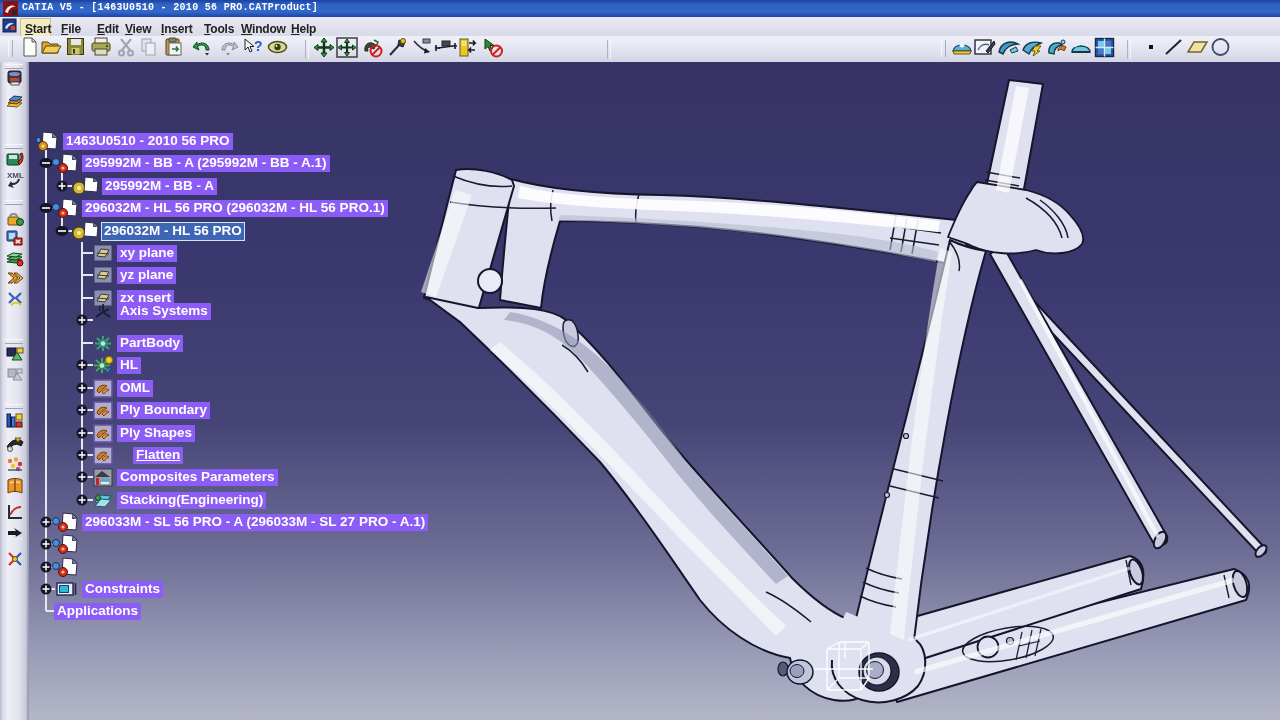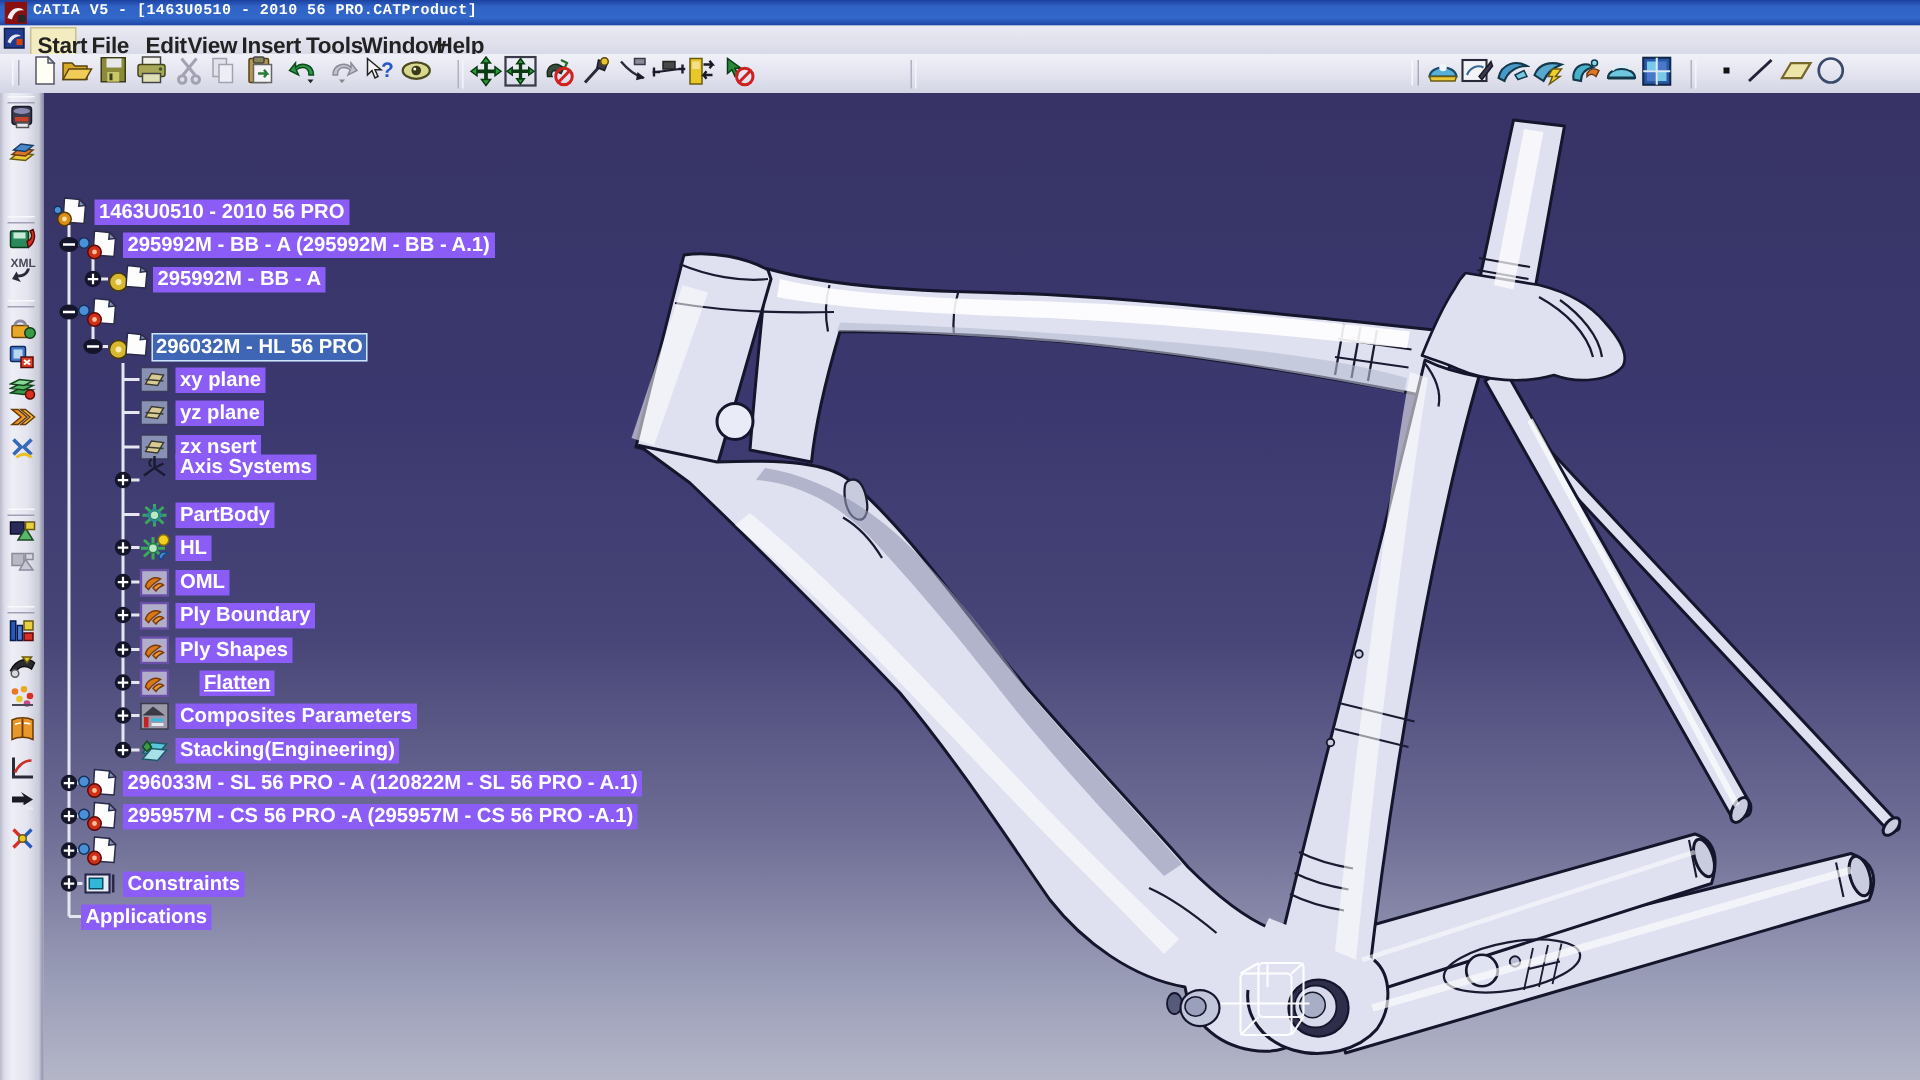--- a/index.html
+++ b/index.html
@@ -3,21 +3,21 @@
 <meta charset="utf-8">
 <style>
 html,body{margin:0;padding:0;width:1280px;height:720px;overflow:hidden;background:#b5b7c9;font-family:"Liberation Sans",sans-serif;}
 #app{position:absolute;left:0;top:0;width:1280px;height:720px;}
 .abs{position:absolute;}
 
 #titlebar{left:0;top:0;width:1280px;height:17px;background:linear-gradient(180deg,#1c41a0 0%,#2f62c4 25%,#3268ca 70%,#1d44a4 100%);}
 #titletxt{left:22px;top:2px;color:#fff;font-size:10px;font-weight:bold;letter-spacing:0.3px;white-space:nowrap;font-family:Liberation Mono, monospace;}
 
 #menubar{left:0;top:17px;width:1280px;height:19px;background:linear-gradient(180deg,#e9eaf2,#d9dae8);border-bottom:1px solid #c2c3d4;}
-.mi{position:absolute;font-size:15px;font-weight:bold;color:#222;white-space:nowrap;letter-spacing:-0.2px;}
+.mi{position:absolute;font-size:12px;font-weight:bold;color:#222;white-space:nowrap;letter-spacing:-0.2px;}
 .mi u{text-decoration:underline;}
 #startbg{left:20px;top:1px;width:29px;height:17px;background:#f2ecc0;border:1px solid #c8c090;}
 
 #toolbar{left:0;top:36px;width:1280px;height:26px;background:linear-gradient(180deg,#f0f1f8 0%,#e2e3ee 55%,#d4d5e4 100%);border-bottom:1px solid #9fa0b8;}
 .tsep{position:absolute;top:3px;width:2px;height:19px;border-left:1px solid #b0b1c4;border-right:1px solid #f4f5fa;}
 .tgrip{position:absolute;top:4px;width:3px;height:17px;border-left:1px solid #f6f7fb;border-right:1px solid #a8a9bc;}
 .ticon{position:absolute;top:37px;}
 
 #dock{left:0;top:62px;width:29px;height:658px;background:linear-gradient(90deg,#b9bacc 0px,#dcdde9 3px,#eeeef6 8px,#e4e5ef 18px,#c9cad9 26px,#9b9cb4 28px);}
 .dgrip{position:absolute;left:5px;width:18px;height:3px;border-top:1px solid #f8f8fc;border-bottom:1px solid #9fa0b6;}
@@ -525,20 +525,21 @@
 <span class="lbl" style="margin-left:3px">295992M - BB - A</span>
       </div>
 <div class="trow" style="left:52px;top:197px">
 <svg width="28" height="21" viewBox="0 0 28 21">
           <circle cx="4" cy="9" r="3.5" fill="#4a90d8" stroke="#16305a"></circle>
           <path d="M11,1 L21,2 L25,6 L24,18 L10,17 Z" fill="#fdfdfd" stroke="#2a2a4a"></path>
           <path d="M21,2 L20.5,6.5 L25,6 Z" fill="#8090b8" stroke="#2a2a4a"></path>
           <circle cx="11" cy="15" r="4.5" fill="#d03018" stroke="#5a0a08"></circle>
           <circle cx="11" cy="15" r="1.6" fill="#f8c0a0"></circle>
         </svg>
+<span class="lbl" style="margin-left:2px">296032M - HL 56 PRO (296032M - HL 56 PRO.1)</span>
       </div>
 <div class="trow" style="left:72px;top:220px">
 <svg width="27" height="20" viewBox="0 0 27 20">
           <circle cx="7" cy="12" r="6" fill="#d8b830" stroke="#4a3a08"></circle>
           <circle cx="7" cy="12" r="2" fill="#f8ecb0"></circle>
           <path d="M13,1 L22,2 L26,5 L25,16 L12,15 Z" fill="#fdfdfd" stroke="#2a2a4a"></path>
           <path d="M22,2 L21.5,5.5 L26,5 Z" fill="#8090b8" stroke="#2a2a4a"></path>
         </svg>
 <span class="lbl sel" style="margin-left:2px">296032M - HL 56 PRO</span>
       </div>
@@ -645,31 +646,30 @@
 <span class="lbl" style="margin-left:4px">Stacking(Engineering)</span>
       </div>
 <div class="trow" style="left:52px;top:511px">
 <svg width="28" height="21" viewBox="0 0 28 21">
           <circle cx="4" cy="9" r="3.5" fill="#4a90d8" stroke="#16305a"></circle>
           <path d="M11,1 L21,2 L25,6 L24,18 L10,17 Z" fill="#fdfdfd" stroke="#2a2a4a"></path>
           <path d="M21,2 L20.5,6.5 L25,6 Z" fill="#8090b8" stroke="#2a2a4a"></path>
           <circle cx="11" cy="15" r="4.5" fill="#d03018" stroke="#5a0a08"></circle>
           <circle cx="11" cy="15" r="1.6" fill="#f8c0a0"></circle>
         </svg>
-<span class="lbl" style="margin-left:2px">296033M - SL 56 PRO - A (120822M - SL 56 PRO - A.1)</span>
+<span class="lbl" style="margin-left:2px">296033M - SL 56 PRO - A (296033M - SL 27 PRO - A.1)</span>
       </div>
 <div class="trow" style="left:52px;top:533px">
 <svg width="28" height="21" viewBox="0 0 28 21">
           <circle cx="4" cy="9" r="3.5" fill="#4a90d8" stroke="#16305a"></circle>
           <path d="M11,1 L21,2 L25,6 L24,18 L10,17 Z" fill="#fdfdfd" stroke="#2a2a4a"></path>
           <path d="M21,2 L20.5,6.5 L25,6 Z" fill="#8090b8" stroke="#2a2a4a"></path>
           <circle cx="11" cy="15" r="4.5" fill="#d03018" stroke="#5a0a08"></circle>
           <circle cx="11" cy="15" r="1.6" fill="#f8c0a0"></circle>
         </svg>
-<span class="lbl" style="margin-left:2px">295957M - CS 56 PRO -A (295957M - CS 56 PRO -A.1)</span>
       </div>
 <div class="trow" style="left:52px;top:556px">
 <svg width="28" height="21" viewBox="0 0 28 21">
           <circle cx="4" cy="9" r="3.5" fill="#4a90d8" stroke="#16305a"></circle>
           <path d="M11,1 L21,2 L25,6 L24,18 L10,17 Z" fill="#fdfdfd" stroke="#2a2a4a"></path>
           <path d="M21,2 L20.5,6.5 L25,6 Z" fill="#8090b8" stroke="#2a2a4a"></path>
           <circle cx="11" cy="15" r="4.5" fill="#d03018" stroke="#5a0a08"></circle>
           <circle cx="11" cy="15" r="1.6" fill="#f8c0a0"></circle>
         </svg>
       </div>

